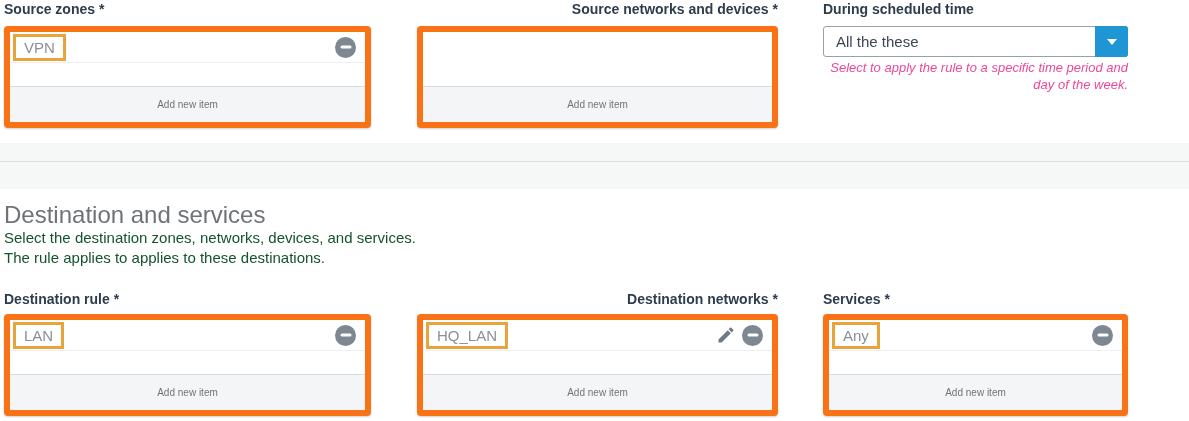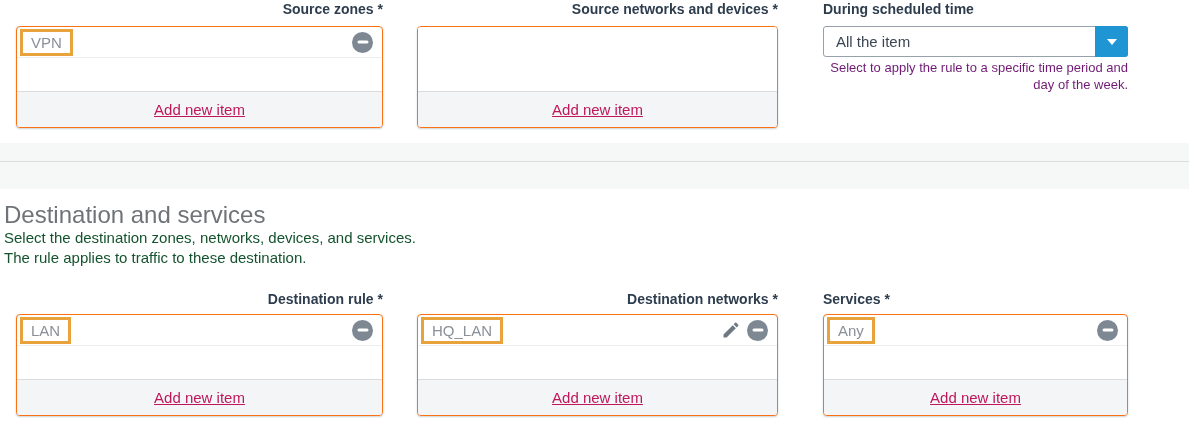--- a/index.html
+++ b/index.html
@@ -5,40 +5,40 @@
   * { box-sizing: border-box; margin: 0; padding: 0; }
   html, body { width: 1189px; height: 421px; }
   body {
     position: relative;
     background: #ffffff;
     font-family: "Liberation Sans", "DejaVu Sans", sans-serif;
     overflow: hidden;
   }
 
   
-  .c1 { left: 16px;   width: 367px; text-align: right; }
+  .c1 { left: 4px;   width: 367px; }
   .c2 { left: 417px; width: 361px; text-align: right; }
   .c3 { left: 823px; width: 305px; }
 
   .field-label {
     position: absolute;
     font-size: 14px;
     font-weight: 700;
     color: #2E3D4E;
     white-space: nowrap;
   }
   .lr1 { top: 1px; }
   .lr2 { top: 291px; }
 
   
   .item-box {
     position: absolute;
     height: 102px;
     background: #fff;
-    border: 1px solid #f97316;
+    border: 6px solid #f97316;
     border-radius: 4px;
     box-shadow: 0 1px 2px rgba(110,120,130,0.35);
     display: flex;
     flex-direction: column;
     overflow: hidden;
   }
   .br1 { top: 26px; }
   .br2 { top: 314px; }
 
   .item-row {
@@ -86,24 +86,23 @@
   .filler { flex: 1 1 auto; background: #fff; }
 
   .add-row {
     flex: 0 0 36px;
     height: 36px;
     background: #F4F5F6;
     border-top: 1px solid #D9DCDF;
     display: flex;
     align-items: center;
     justify-content: center;
-    color: #be185d;
-    font-size: 15px;
-    cursor: pointer;
-    text-decoration: underline;
+    color: #737373;
+    font-size: 10px;
+    cursor: pointer;
   }
 
   
   .select {
     position: absolute;
     top: 26px;
     height: 31px;
     background: #fff;
     border: 1px solid #97A1AB;
     border-radius: 3px;
@@ -134,21 +133,22 @@
     border-left: 5px solid transparent;
     border-right: 5px solid transparent;
     border-top: 6px solid #ffffff;
   }
   .hint {
     position: absolute;
     top: 59px;
     text-align: right;
     font-size: 13px;
     line-height: 17px;
-    color: #701a75;
+    color: #ec4899;
+    font-style: italic;
   }
 
   
   .section-band {
     position: absolute;
     left: 0; top: 143px;
     width: 1189px; height: 46px;
     background: #F6F7F7;
   }
   .section-band .band-line {
@@ -192,37 +192,37 @@
   <div class="filler"></div>
   <div class="add-row">Add new item</div>
 </div>
 
 <div class="item-box c2 br1">
   <div class="filler"></div>
   <div class="add-row">Add new item</div>
 </div>
 
 <div class="select c3">
-  <span class="select-value">All the item</span>
+  <span class="select-value">All the these</span>
   <span class="select-btn">
     <span class="caret-down"></span>
   </span>
 </div>
 <div class="hint c3">
   <span>Select to apply the rule to a specific time period and</span><br>
   <span>day of the week.</span>
 </div>
 
 <div class="section-band">
   <div class="band-line"></div>
 </div>
 
 <div class="section-title">Destination and services</div>
 <div class="section-sub sub1">Select the destination zones, networks, devices, and services.</div>
-<div class="section-sub sub2">The rule applies to traffic to these destination.</div>
+<div class="section-sub sub2">The rule applies to applies to these destinations.</div>
 
 <div class="field-label c1 lr2">Destination rule *</div>
 <div class="field-label c2 lr2">Destination networks *</div>
 <div class="field-label c3 lr2">Services *</div>
 
 <div class="item-box c1 br2">
   <div class="item-row">
     <span class="tag">LAN</span>
     <span class="row-icons">
       <span class="minus-ic">

